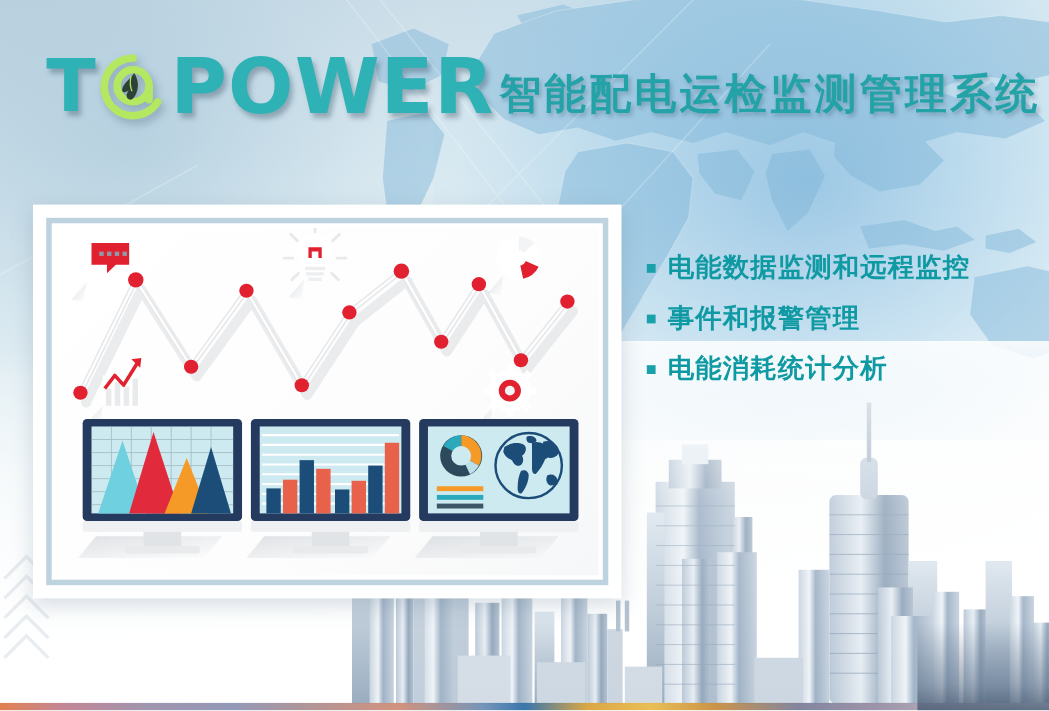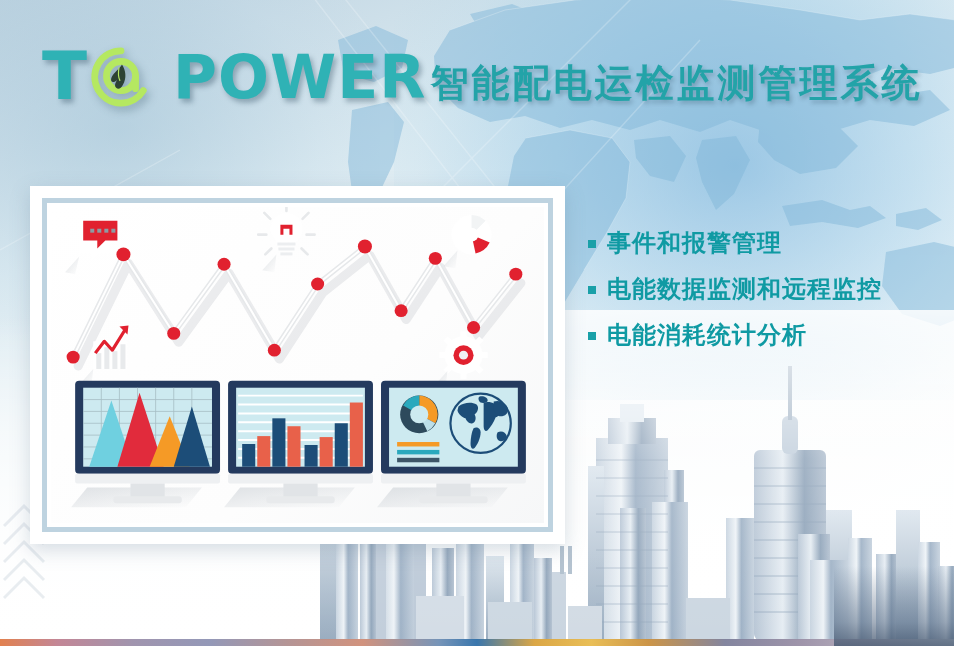--- a/index.html
+++ b/index.html
@@ -83,21 +83,21 @@
     display: flex; align-items: center;
     font-family: "DejaVu Sans", sans-serif;
     font-weight: 700;
     font-size: 62px;
     letter-spacing: 1px;
     color: #2fb2b5;
     text-shadow: 3px 4px 5px rgba(40,70,90,0.35);
     line-height: 1;
   }
   .logo-t { font-size: 66px; }
-  .logo-rest { font-size: 60px; margin-left: 20px; }
+  .logo-rest { font-size: 70px; margin-left: 2px; }
 
   .logo-at {
     position: relative;
     width: 62px; height: 62px;
     margin: 0 1px 0 2px;
     flex: 0 0 auto;
     filter: drop-shadow(3px 4px 4px rgba(40,70,90,0.32));
   }
   .logo-at svg { width: 100%; height: 100%; display: block; }
 
@@ -534,25 +534,25 @@
             <rect x="38" y="117" width="68" height="7" rx="3" fill="#e8eaec"></rect>
           </g>
         </svg>
       </div>
     </div>
   </div>
 
   <div class="features">
     <div class="feature-item">
       <span class="feature-bullet"></span>
-      <span class="feature-label">事件和报警管理</span>
+      <span class="feature-label">电能数据监测和远程监控</span>
     </div>
     <div class="feature-item">
       <span class="feature-bullet"></span>
-      <span class="feature-label">电能数据监测和远程监控</span>
+      <span class="feature-label">事件和报警管理</span>
     </div>
     <div class="feature-item">
       <span class="feature-bullet"></span>
       <span class="feature-label">电能消耗统计分析</span>
     </div>
   </div>
 
   <div class="bottom-strip"></div>
   <div class="bottom-strip-right"></div>
 

